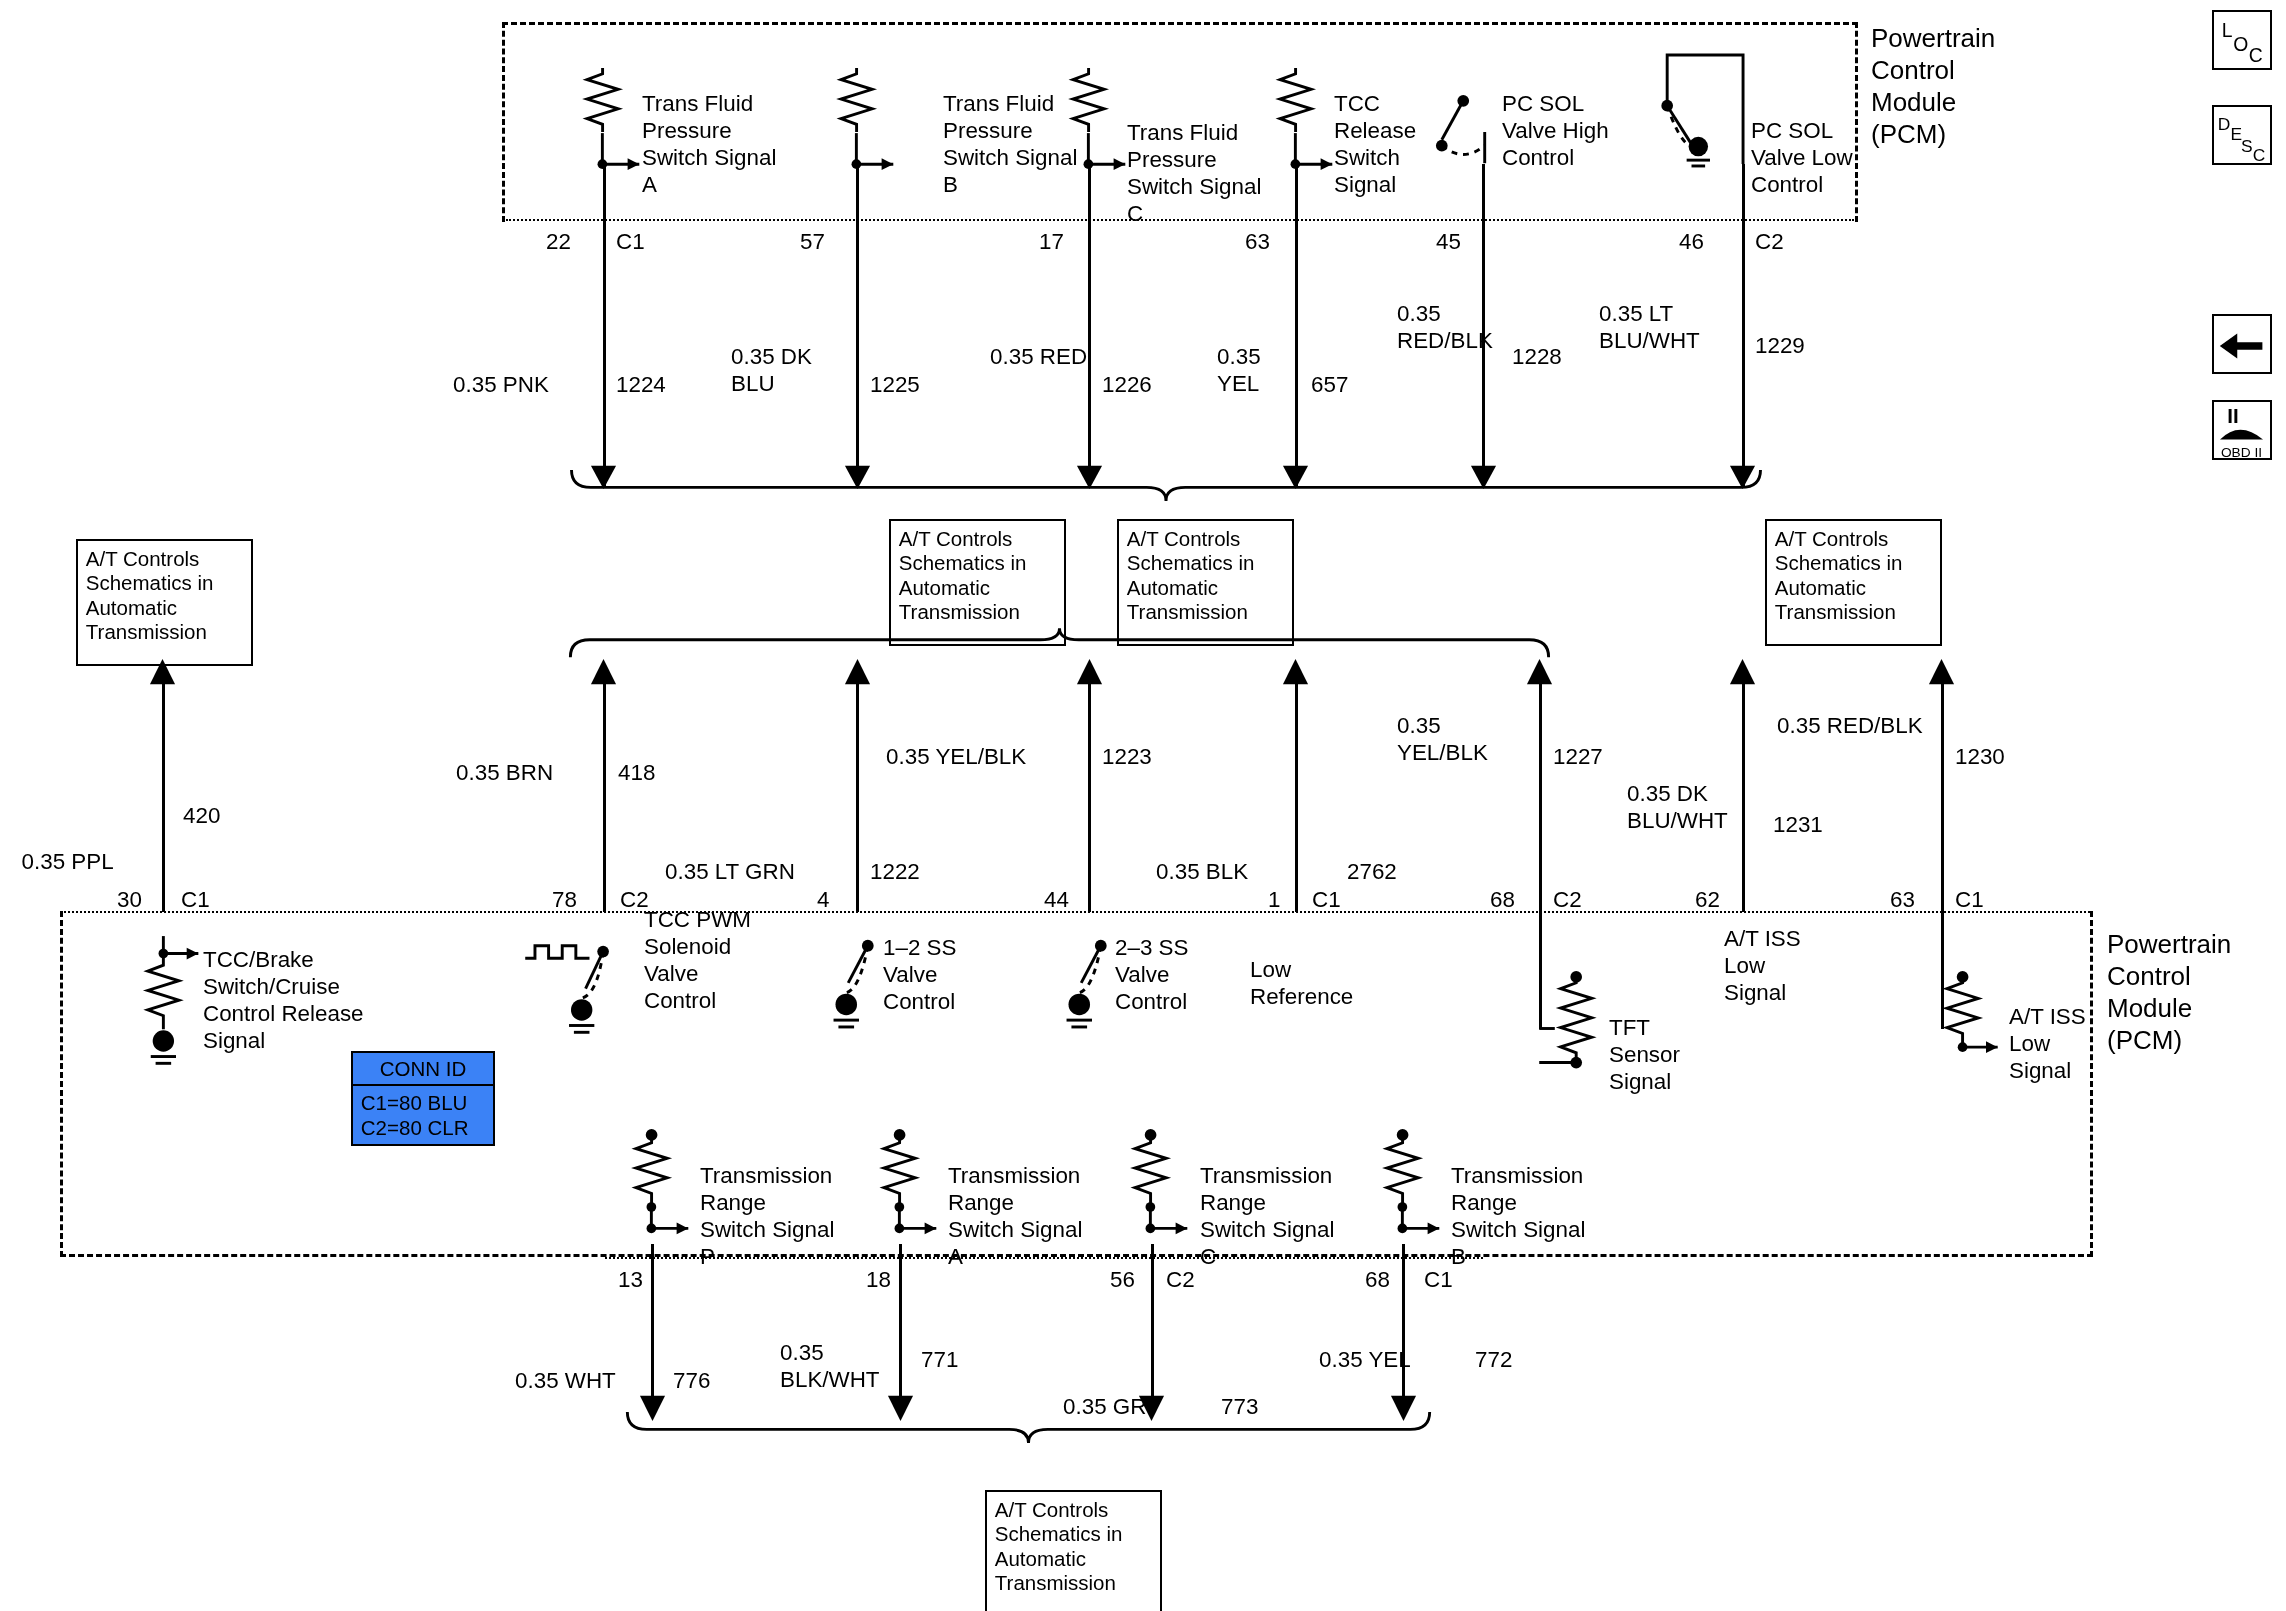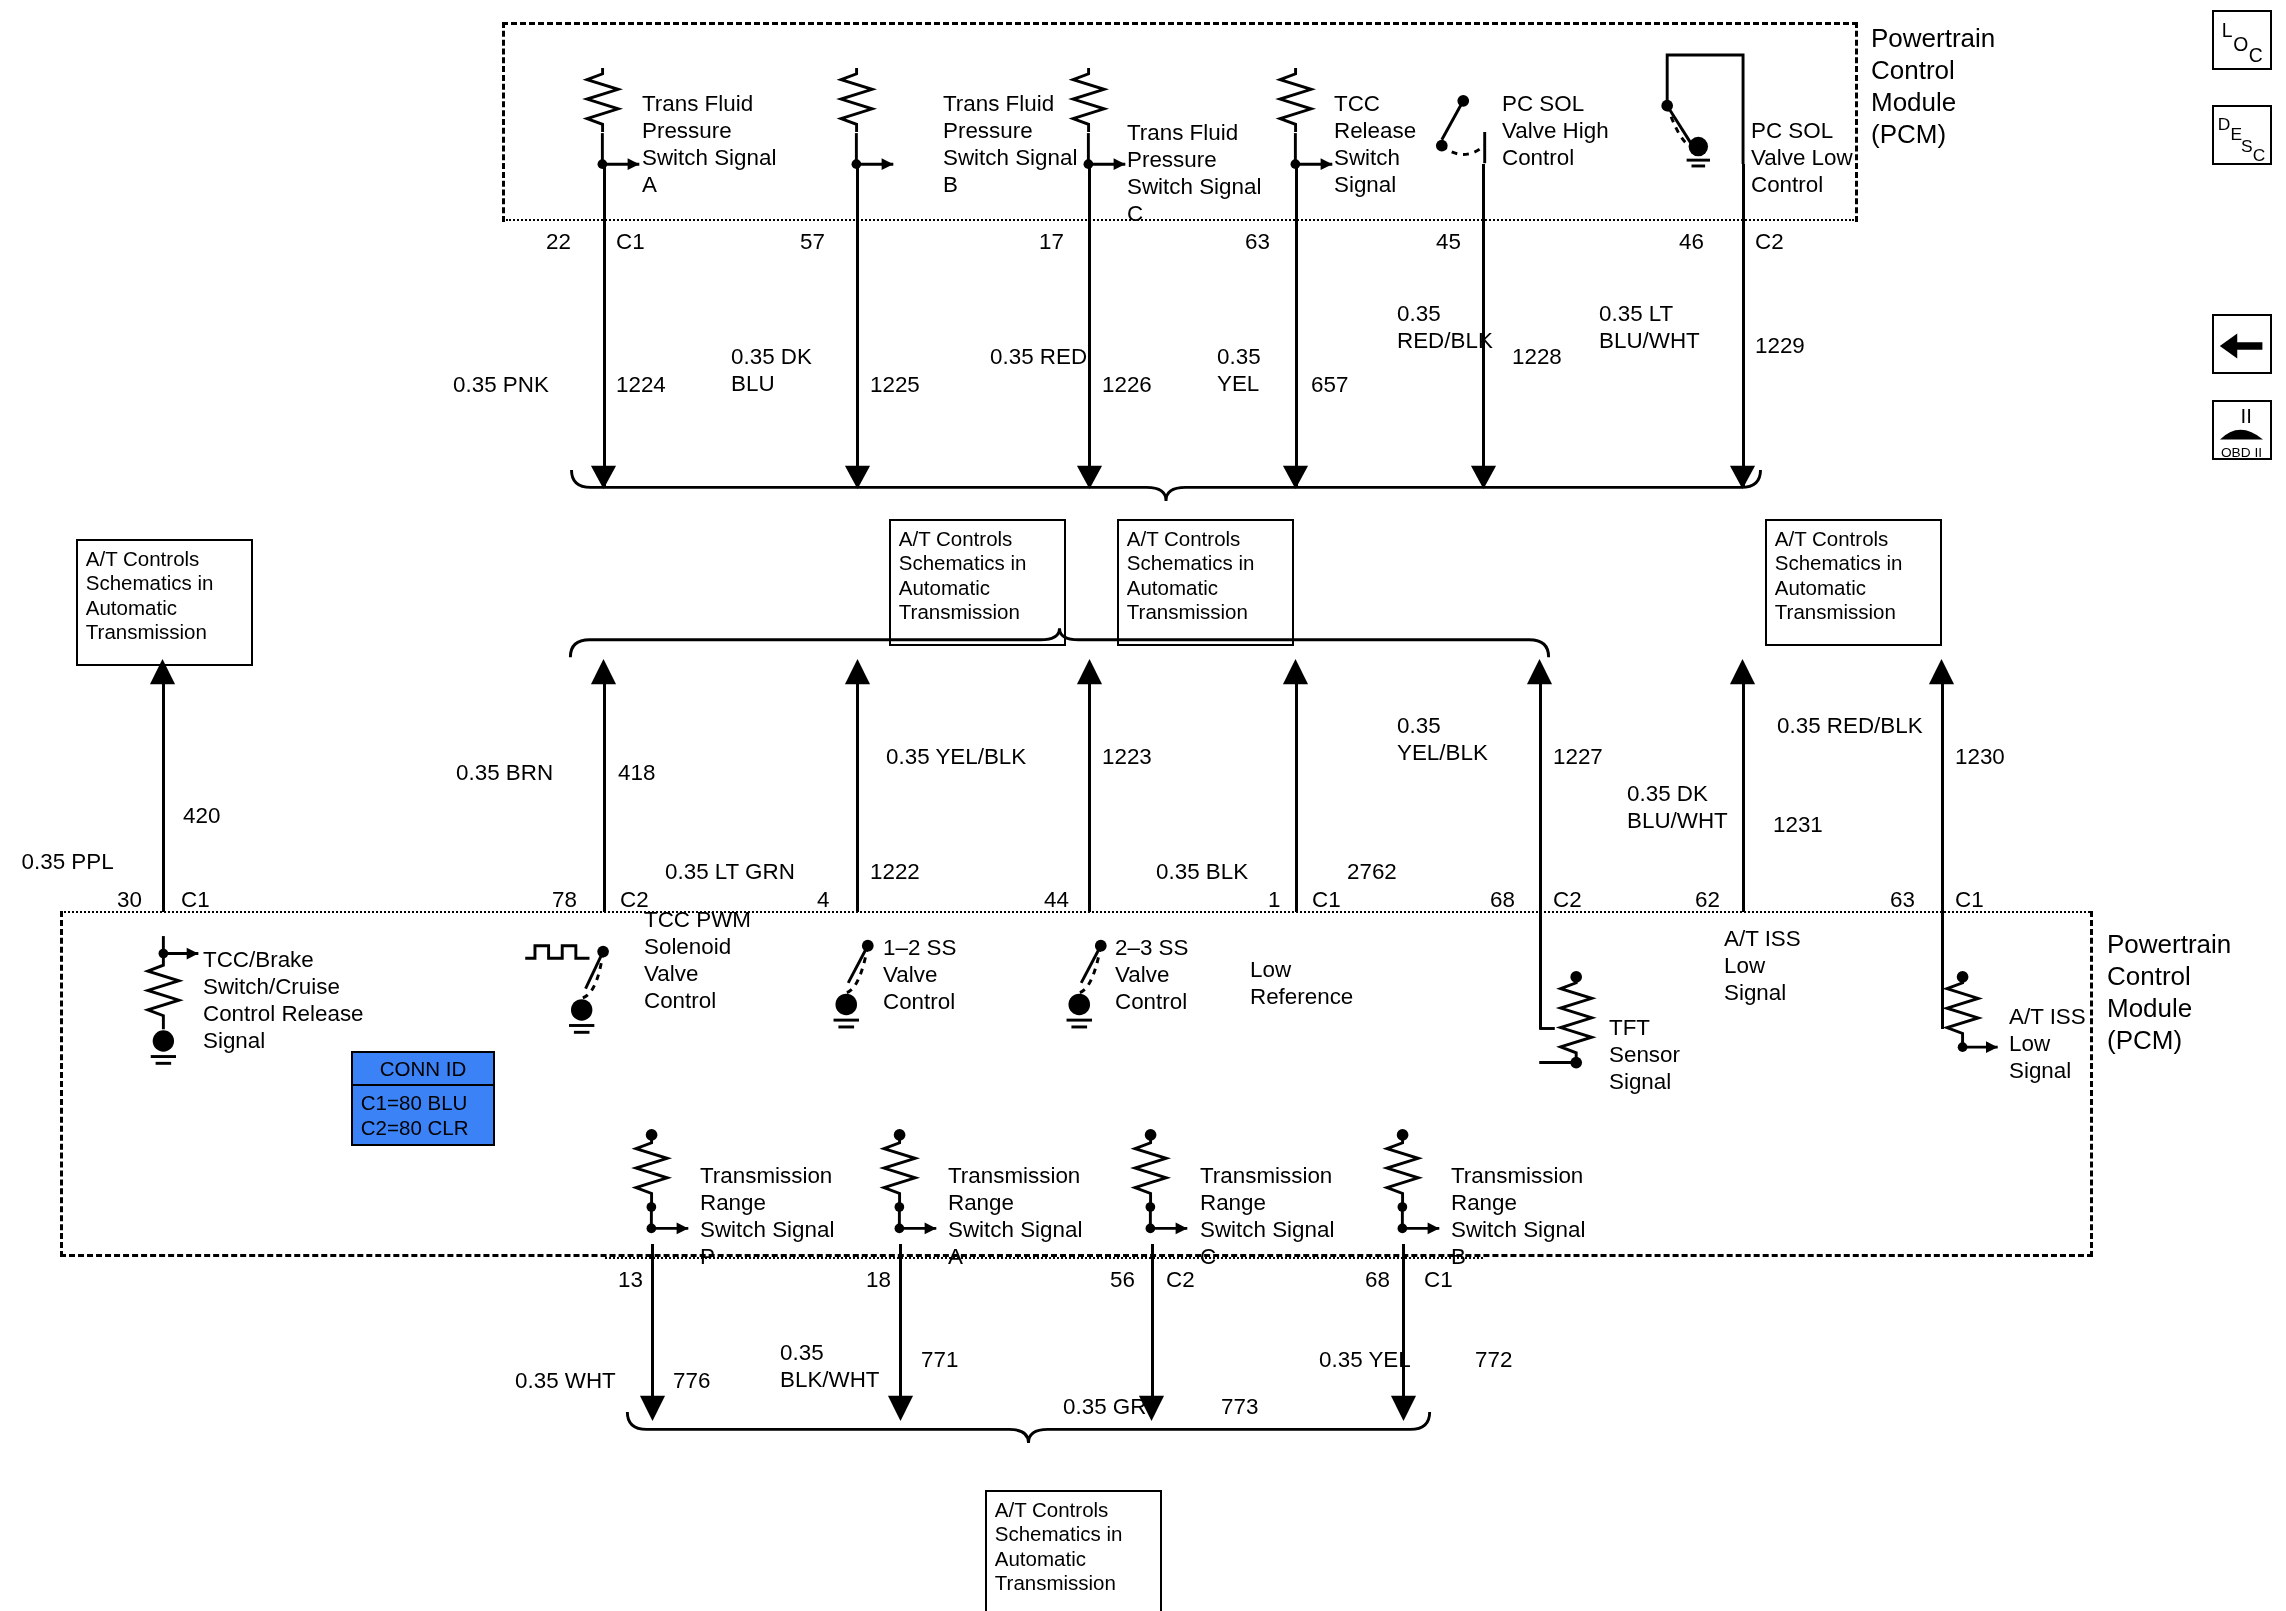--- a/index.html
+++ b/index.html
@@ -426,21 +426,21 @@
       <text x="40" y="56" font-family="Liberation Sans" font-size="18">C</text>
     </svg>
   </div>
   <div class="loc" style="left:2212px;top:314px;width:60px;height:60px;">
     <svg style="left:0;top:0;width:60px;height:60px;" viewBox="0 0 62 62" width="60" height="60">
       <line x1="12" y1="31" x2="50" y2="31" stroke="#000" stroke-width="8"></line>
       <polygon points="6,31 24,18 24,44" fill="#000"></polygon>
     </svg>
   </div>
   <div class="obd" style="left:2212px;top:400px;width:60px;height:60px;">
-    <div class="txt sm" style="left:0;top:2px;width:38px;text-align:right;font-weight:normal;">II</div>
+    <div class="txt sm" style="left:0;top:2px;width:38px;text-align:center;font-weight:bold;">II</div>
     <svg style="left:0;top:17.6px;width:55px;height:21.5px;" viewBox="0 0 56 22" width="55" height="21.5">
       <path d="M6,20 q20,-20 44,0 z" fill="#000"></path>
     </svg>
     <div class="txt" style="left:-1px;top:37px;width:57px;text-align:center;font-size:13.7px;">OBD II</div>
   </div>
 
 </div>
 
 
 </body></html>

